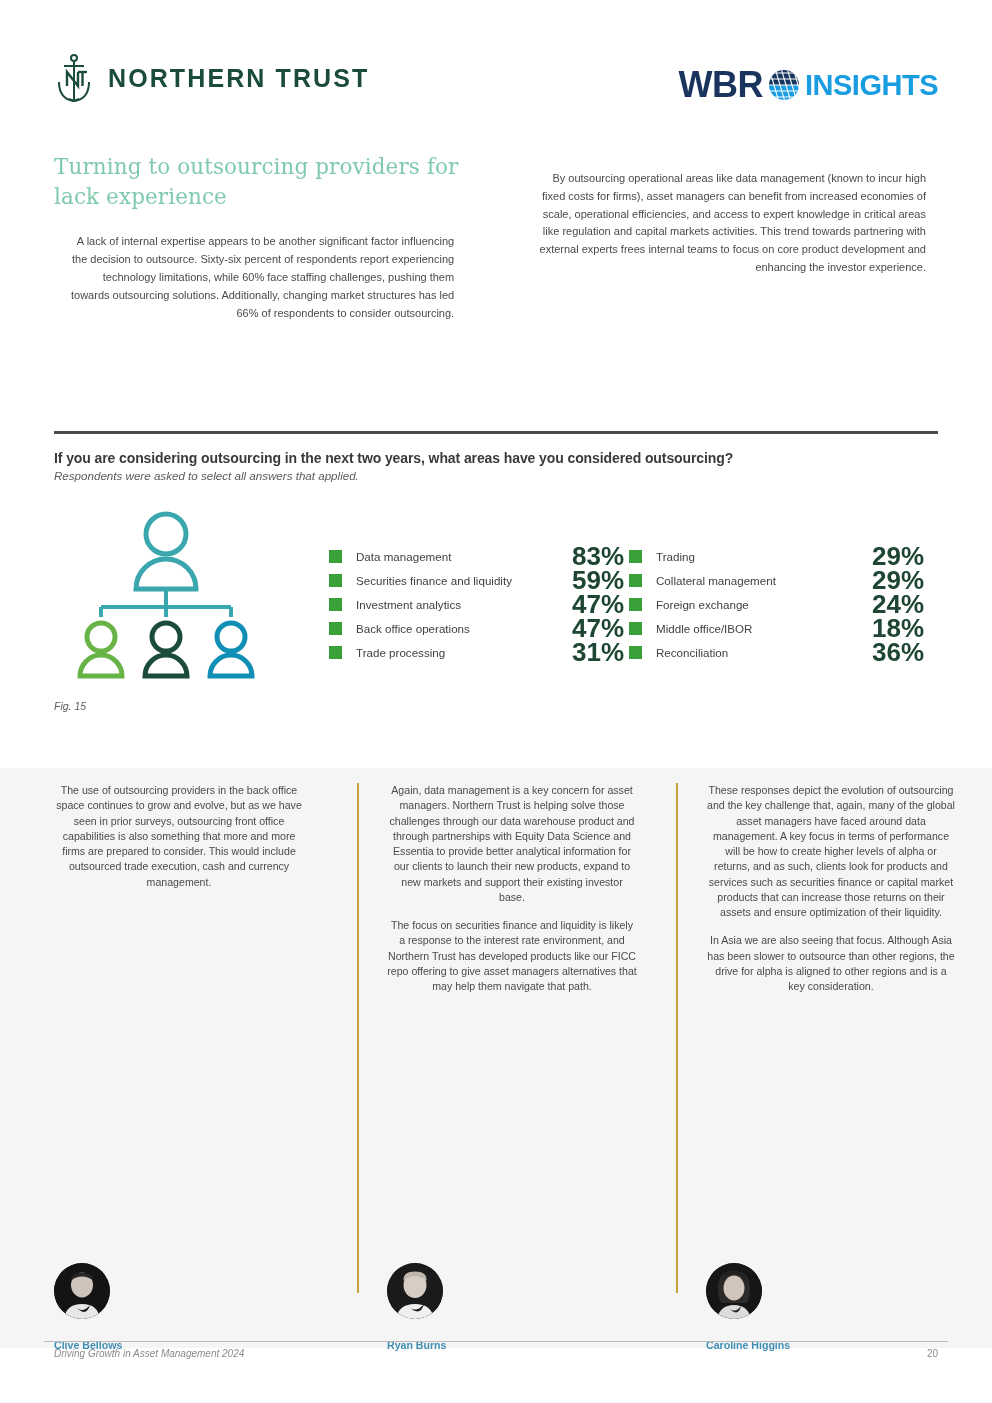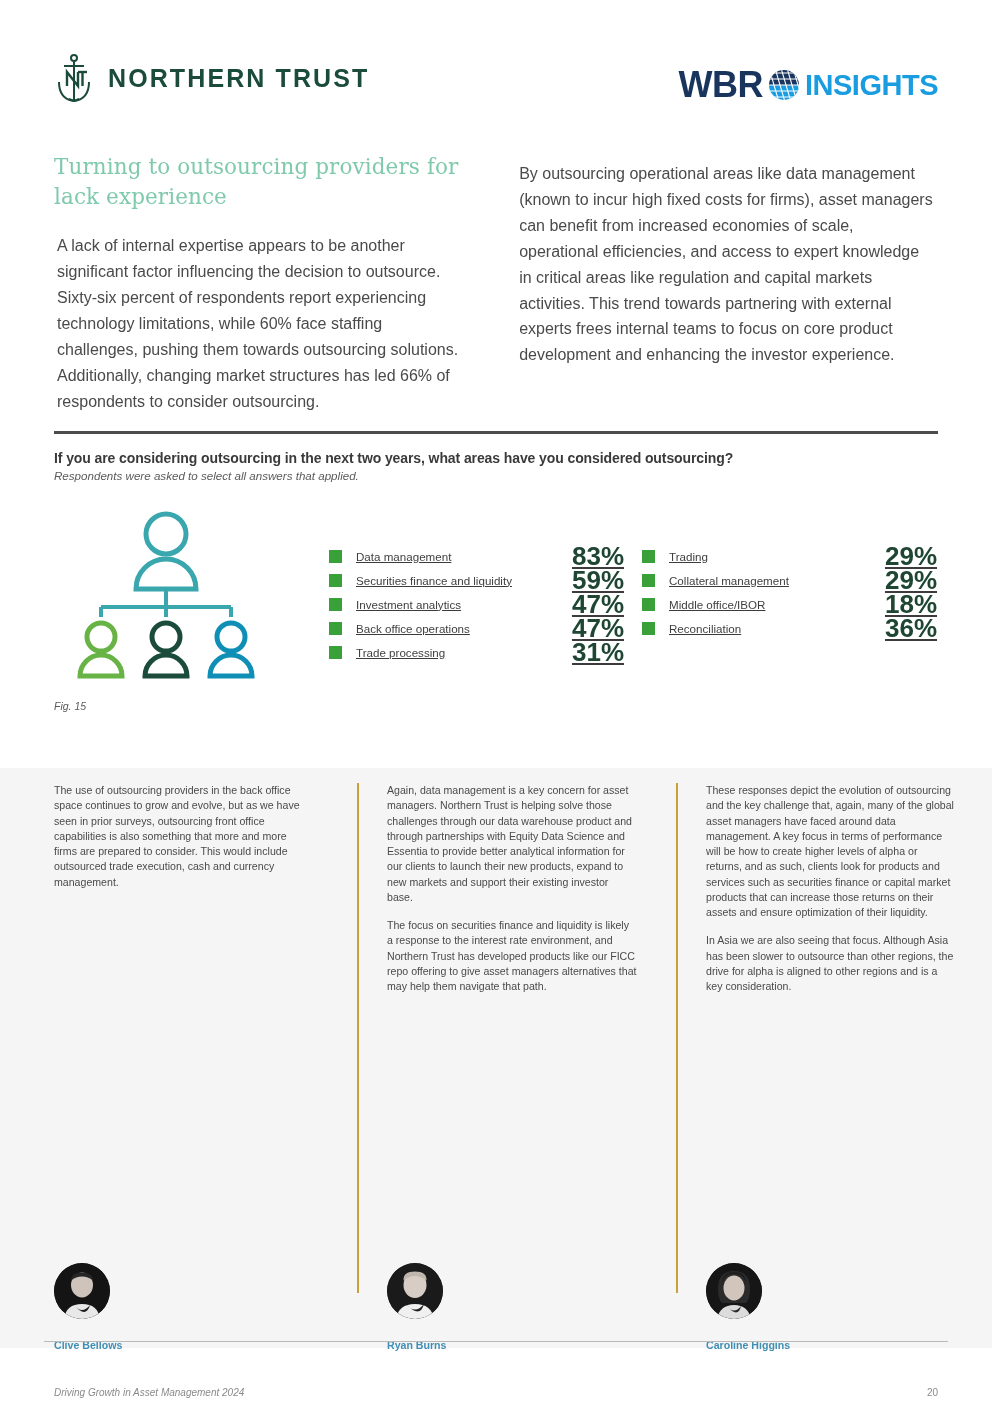--- a/index.html
+++ b/index.html
@@ -62,24 +62,25 @@
   .headline {
     font-family: "DejaVu Serif", serif;
     font-size: 21.5px;
     line-height: 1.38;
     color: #7fc9ac;
     font-weight: normal;
     margin: 0 0 22px 0;
     letter-spacing: 0.1px;
   }
   .body-text {
-    font-size: 16px;
+    font-size: 11px;
     line-height: 1.62;
     color: #4a4a4a;
-    margin: 3px;
+    margin: 12px;
+    text-align: right;
   }
 
   
   .rule-top {
     position: absolute;
     left: 54px; right: 54px; top: 431px;
     height: 3px; background: #4c4c4c;
   }
   .chart-q {
     position: absolute; left: 54px; right: 54px; top: 450px;
@@ -90,21 +91,21 @@
   }
   .chart-sub {
     font-size: 11.6px; font-style: italic; color: #5a5a5a; margin: 0;
   }
 
   .chart-area { position: absolute; left: 54px; right: 54px; top: 500px; height: 200px; }
   .orgchart { position: absolute; left: 10px; top: 4px; width: 250px; height: 180px; }
 
   .legend {
     position: absolute; left: 275px; top: 44px;
-    display: flex; gap: 13px; text-decoration: underline;
+    display: flex; gap: 0;
   }
   .legend-col { width: 300px; }
   .legend-row {
     display: flex; align-items: center; height: 24px; margin-bottom: 0px;
   }
   .swatch {
     width: 13px; height: 13px; flex: 0 0 13px; background: #3aa03a;
   }
   .legend-label {
     font-size: 11.6px; color: #3f3f3f; margin-left: 14px; flex: 1 1 auto;
@@ -128,21 +129,21 @@
   .quote-col {
     width: 250px; position: relative; padding-left: 0;
     margin-right: 53px;
   }
   .quote-col.divided { padding-left: 30px; margin-right: 39px; }
   .divider-gold {
     position: absolute; left: 0; top: 0; width: 1.5px; height: 510px;
     background: #c8a13a;
   }
   .quote-p {
-    font-size: 10.6px; line-height: 1.44; color: #4a4a4a; margin: 0 0 13px 0;
+    font-size: 10.6px; line-height: 1.44; color: #4a4a4a; margin: 0 0 13px 0; text-align: center;
   }
   .quote-p:last-child { margin-bottom: 0; }
 
   .attribution {
     position: absolute; top: 480px;
   }
   .avatar {
     width: 56px; height: 56px; border-radius: 50%;
     background: #1c1c1c; overflow: hidden; position: relative;
     display: block;
@@ -151,21 +152,21 @@
   .att-name {
     font-size: 10.6px; font-weight: bold; color: #3f8fb5; margin-top: 20px;
   }
 
   
   .footer-rule {
     position: absolute; left: 44px; right: 44px; top: 1341px;
     height: 1px; background: #b9b9b9;
   }
   .footer {
-    position: absolute; left: 54px; right: 54px; top: 1387px;
+    position: absolute; left: 54px; right: 54px; top: 1348px;
     display: flex; justify-content: space-between; align-items: baseline;
   }
   .footer-title { font-size: 10px; font-style: italic; color: #8a8a8a; }
   .footer-page { font-size: 10px; color: #8a8a8a; }
 </style>
 </head>
 <body>
 
 <div class="header">
 
@@ -311,20 +312,25 @@
         <span class="legend-label">Trading</span>
         <span class="legend-value">29%</span>
       </div>
       <div class="legend-row">
         <span class="swatch"></span>
         <span class="legend-label">Collateral management</span>
         <span class="legend-value">29%</span>
       </div>
       <div class="legend-row">
         <span class="swatch"></span>
+        <span class="legend-label">Foreign exchange</span>
+        <span class="legend-value">24%</span>
+      </div>
+      <div class="legend-row">
+        <span class="swatch"></span>
         <span class="legend-label">Middle office/IBOR</span>
         <span class="legend-value">18%</span>
       </div>
       <div class="legend-row">
         <span class="swatch"></span>
         <span class="legend-label">Reconciliation</span>
         <span class="legend-value">36%</span>
       </div>
     </div>
 

